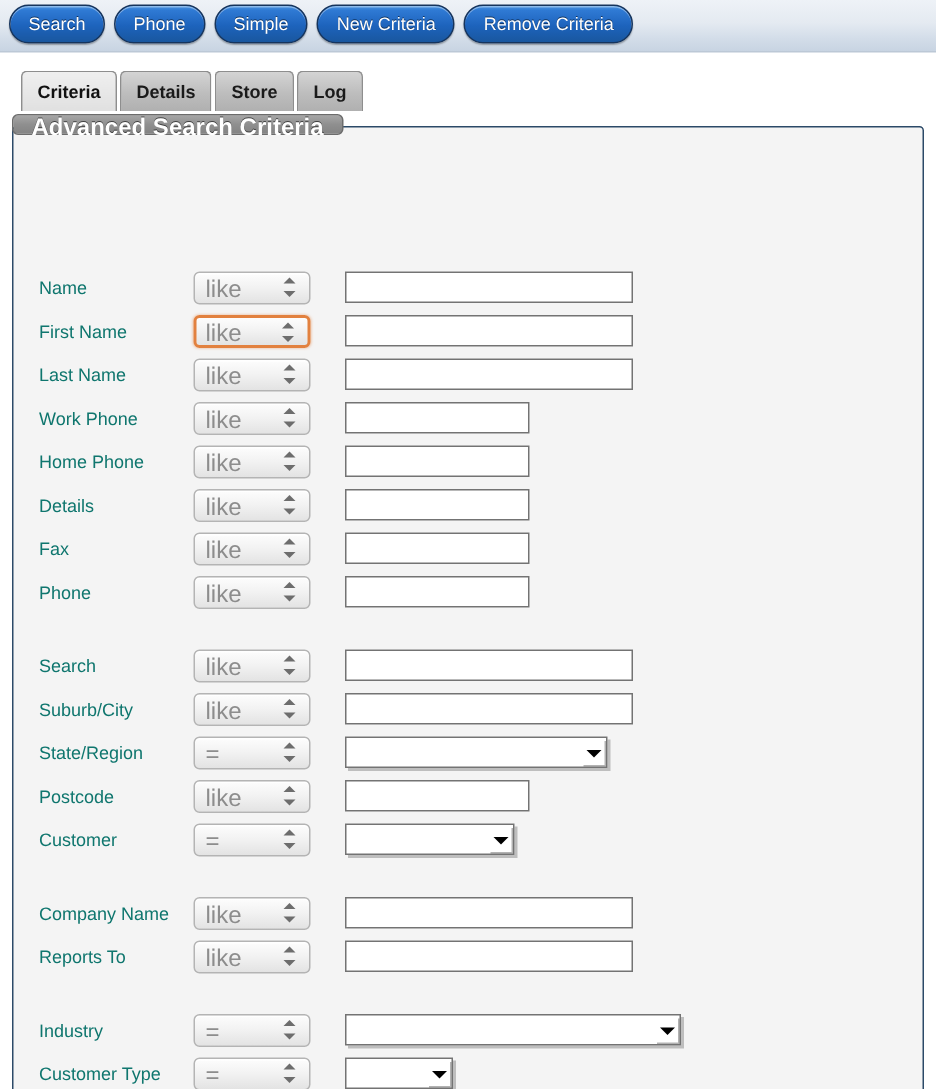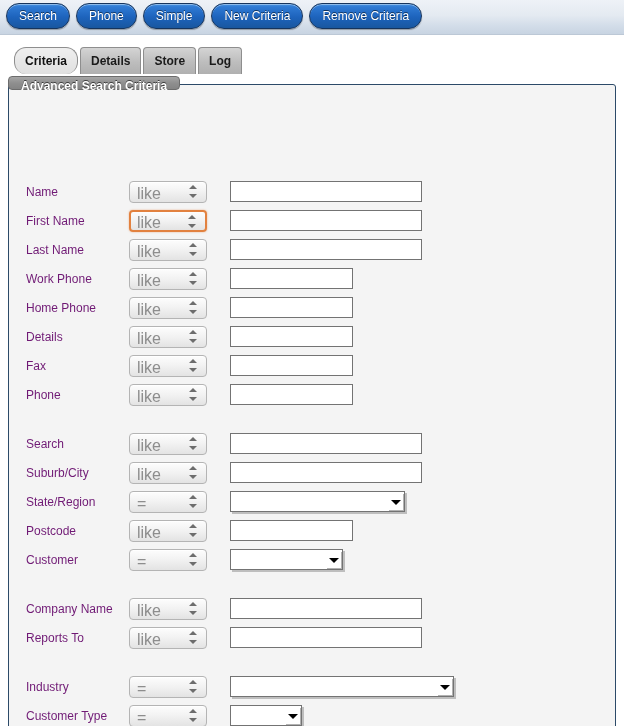--- a/index.html
+++ b/index.html
@@ -60,21 +60,20 @@
     border: 1px solid #8e8e8e;
     border-bottom: none;
     border-radius: 4px 4px 0 0;
     background: linear-gradient(to bottom, #d4d4d4 0%, #bdbdbd 55%, #b0b0b0 100%);
     cursor: pointer;
     user-select: none;
   }
   .tab.active {
     background: linear-gradient(to bottom, #efefef 0%, #e6e6e6 60%, #e0e0e0 100%);
     color: #111;
-    border-radius: 12px;
   }
 
   
   #panel {
     position: absolute;
     left: 8px; top: 84px;
     width: 608px; height: 660px;
     border: 1px solid #2c4a68;
     border-radius: 3px;
     background: #f4f4f4;
@@ -83,35 +82,35 @@
   #legend {
     position: absolute;
     left: 8px; top: 76px;
     height: 14px;
     line-height: 18px;
     padding: 0 12px;
     border: 1px solid #6c6c6c;
     border-radius: 4px;
     background: linear-gradient(to bottom, #a6a6a6 0%, #8f8f8f 50%, #848484 100%);
     color: #ffffff;
-    font-size: 12px;
+    font-size: 16px;
     font-weight: bold;
     text-shadow: 0 -1px 0 rgba(0,0,0,0.6);
     z-index: 4;
     white-space: nowrap;
   }
 
   
   #form { position: absolute; left: 8px; top: 95px; width: 608px; }
   .row { position: relative; height: 29px; }
   .row.spacer { height: 20px; }
   .lbl {
     position: absolute; left: 9px; top: 5px;
     font-size: 12px;
-    color: #701a75;
+    color: #0f766e;
     white-space: nowrap;
   }
 
   
   .op {
     position: absolute; left: 112px; top: 1px;
     width: 78px; height: 22px;
     border: 1px solid #b4b4b4;
     border-radius: 4px;
     background: linear-gradient(to bottom, #fdfdfd 0%, #f2f2f2 48%, #e3e3e3 100%);

